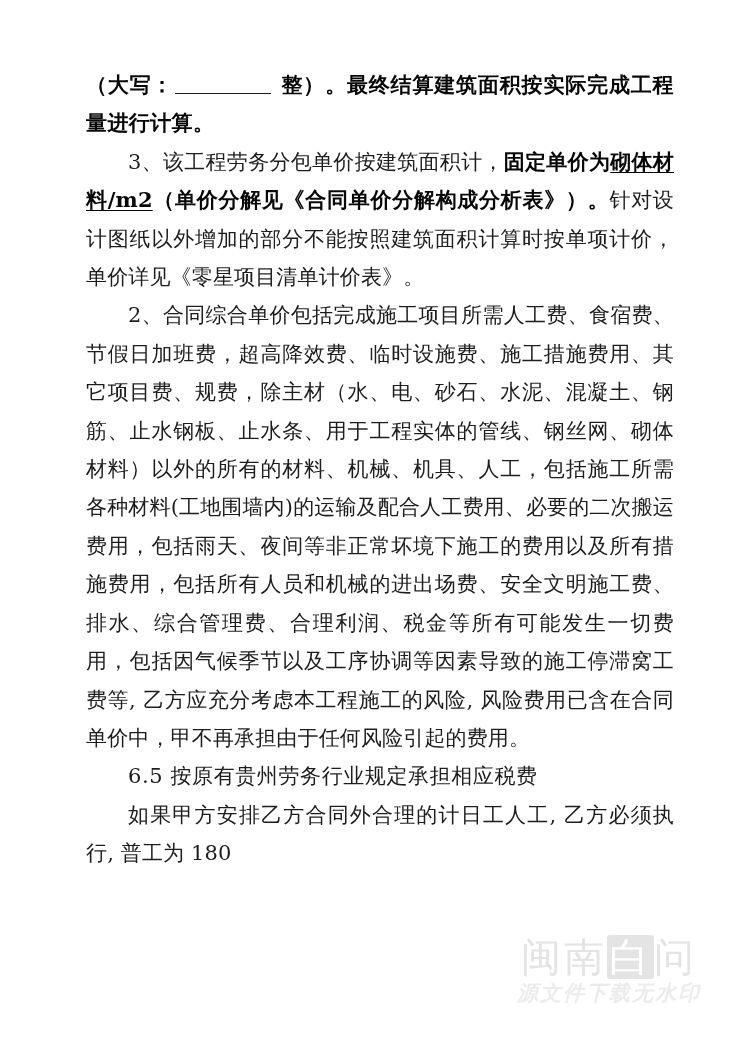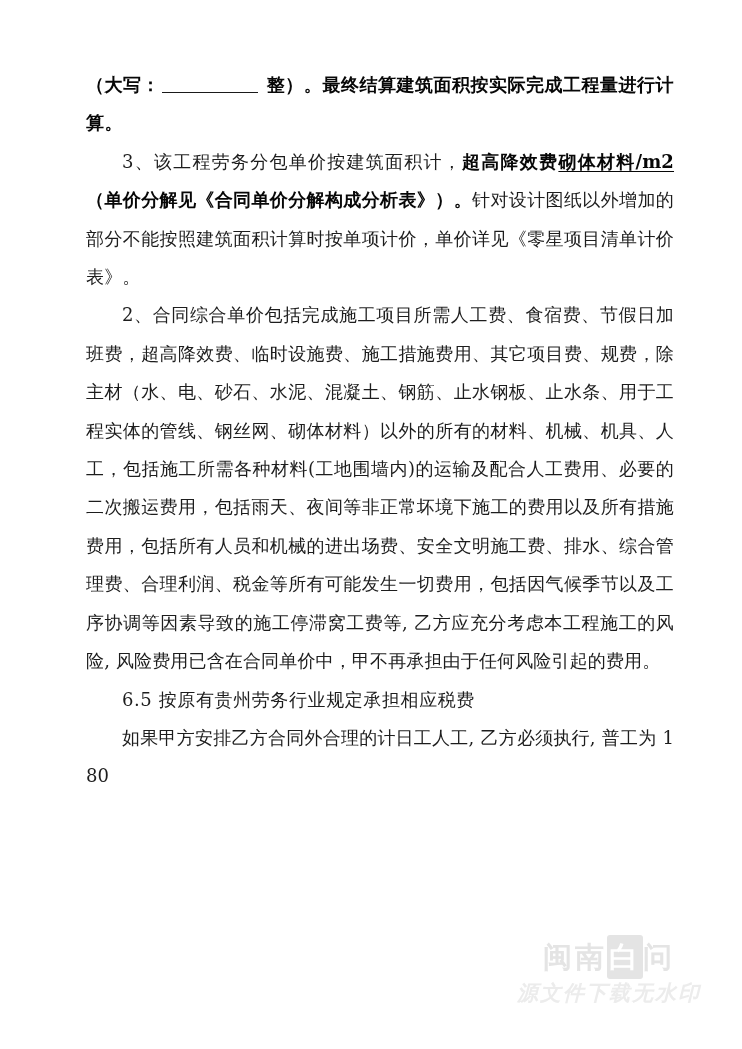--- a/index.html
+++ b/index.html
@@ -23,21 +23,21 @@
 
   #doc-body {
     position: absolute;
     left: 86px;
     top: 66px;
     width: 588px;
   }
 
   .para {
     font-family: "DejaVu Serif", "Liberation Serif", serif;
-    font-size: 18px;
+    font-size: 21px;
     line-height: 38.4px;
     color: #1d1d1d;
     text-align: justify;
     text-justify: inter-character;
     margin: 0 0 0 0;
     letter-spacing: 0.15px;
     word-break: break-all;
   }
 
   .para.indent {
@@ -79,22 +79,22 @@
     position: absolute;
     right: 8px;
     bottom: 42px;
     width: 250px;
     text-align: center;
     user-select: none;
     pointer-events: none;
   }
   #watermark .wm-logo {
     font-family: "DejaVu Sans", "Liberation Sans", sans-serif;
-    font-size: 29px;
-    font-weight: bold;
+    font-size: 40px;
+    font-weight: normal;
     color: #e4e4e4;
     letter-spacing: 3px;
     line-height: 44px;
     white-space: nowrap;
   }
   #watermark .wm-logo .boxed {
     display: inline-block;
     background: #e4e4e4;
     color: #ffffff;
     padding: 0 2px;
@@ -112,21 +112,21 @@
   }
 </style>
 </head>
 <body>
 
 <div id="page">
 
   <div id="doc-body">
 
   <p class="para heavy"><span class="b">（大写：</span><span class="blank"></span><span class="b"> 整）。最终结算建筑面积按实际完成工程量进行计算。</span></p>
-      <p class="para indent"><span>3、该工程劳务分包单价按建筑面积计，</span><span class="b">超高降效费</span><span class="b u">砌体材料/m2</span><span class="b">（单价分解见《合同单价分解构成分析表》）。</span><span>针对设计图纸以外增加的部分不能按照建筑面积计算时按单项计价，单价详见《零星项目清单计价表》。</span></p>
+      <p class="para indent"><span>3、该工程劳务分包单价按建筑面积计，</span><span class="b">固定单价为</span><span class="b u">砌体材料/m2</span><span class="b">（单价分解见《合同单价分解构成分析表》）。</span><span>针对设计图纸以外增加的部分不能按照建筑面积计算时按单项计价，单价详见《零星项目清单计价表》。</span></p>
       <p class="para indent"><span>2、合同综合单价包括完成施工项目所需人工费、食宿费、节假日加班费，超高降效费、临时设施费、施工措施费用、其它项目费、规费，除主材（水、电、砂石、水泥、混凝土、钢筋、止水钢板、止水条、用于工程实体的管线、钢丝网、砌体材料）以外的所有的材料、机械、机具、人工，包括施工所需各种材料(工地围墙内)的运输及配合人工费用、必要的二次搬运费用，包括雨天、夜间等非正常坏境下施工的费用以及所有措施费用，包括所有人员和机械的进出场费、安全文明施工费、排水、综合管理费、合理利润、税金等所有可能发生一切费用，包括因气候季节以及工序协调等因素导致的施工停滞窝工费等, 乙方应充分考虑本工程施工的风险, 风险费用已含在合同单价中，甲不再承担由于任何风险引起的费用。</span></p>
       <p class="para sub"><span>6.5 按原有贵州劳务行业规定承担相应税费</span></p>
       <p class="para indent"><span>如果甲方安排乙方合同外合理的计日工人工, 乙方必须执行, 普工为 180</span></p>
     </div>
 
   <div id="watermark">
     <div class="wm-logo">
       <span>闽</span><span>南</span><span class="boxed">白</span><span>问</span>
     </div>
     <div class="wm-sub">源文件下载无水印</div>

